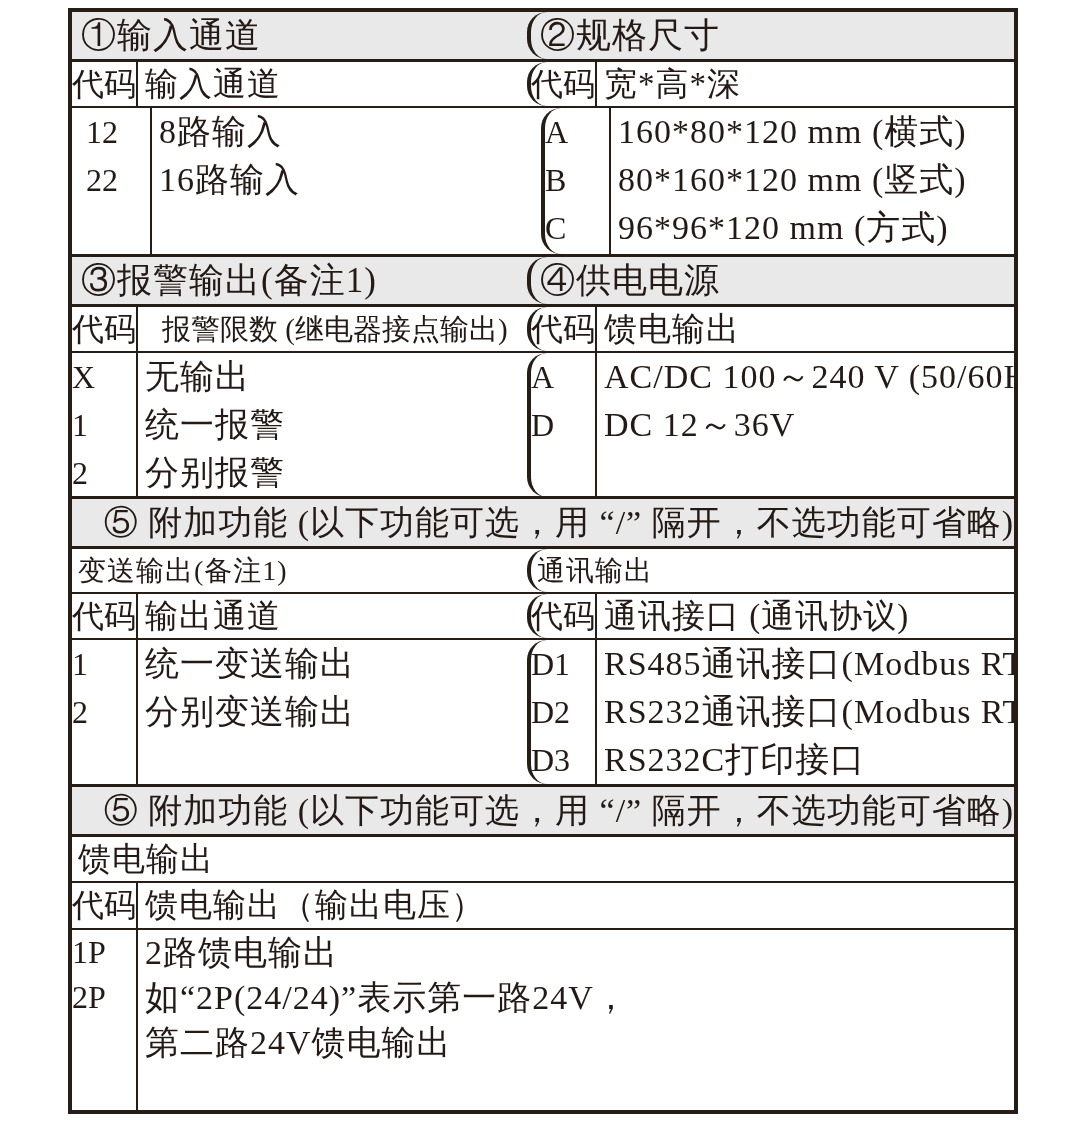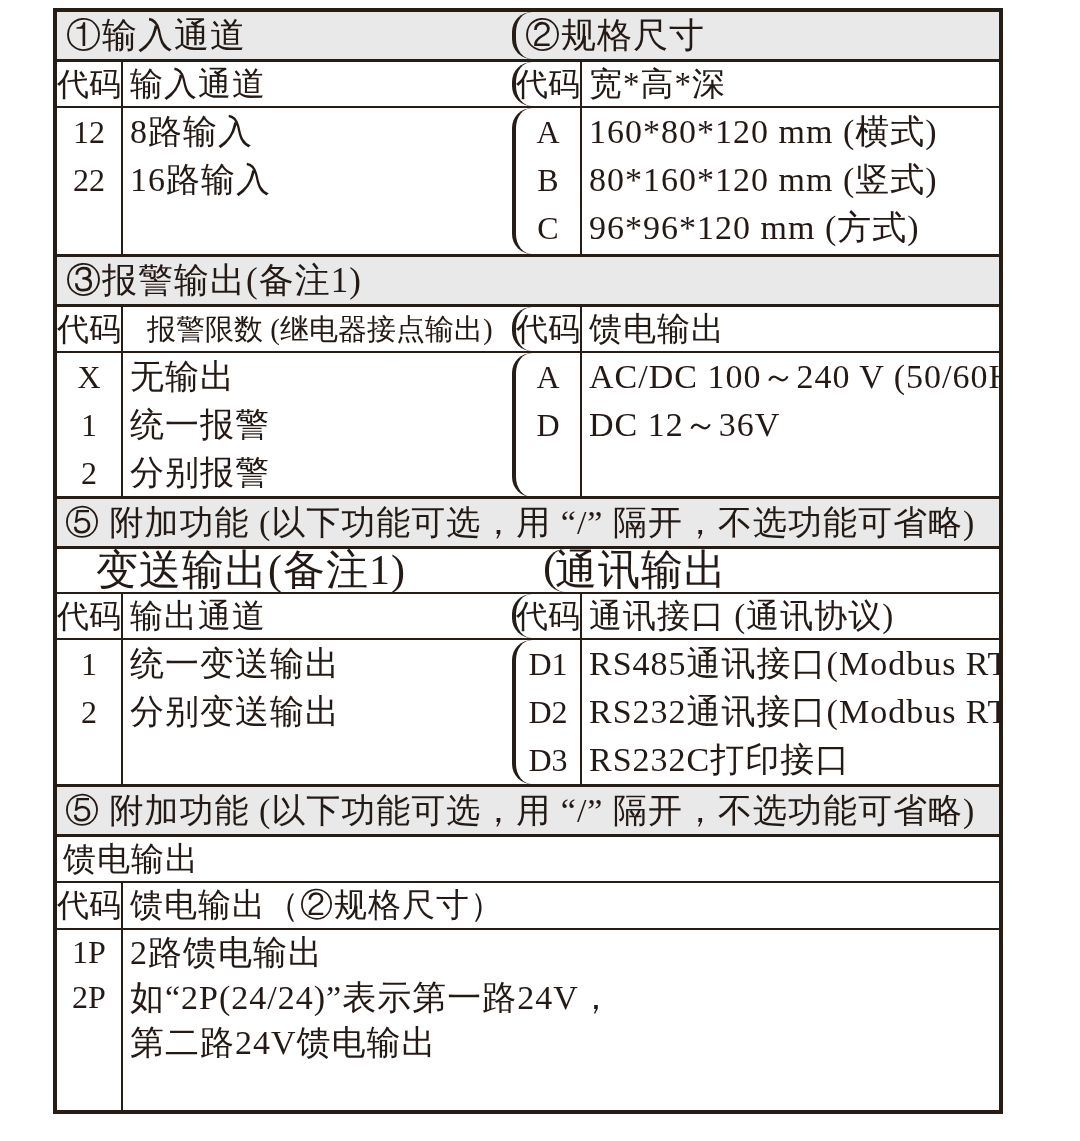--- a/index.html
+++ b/index.html
@@ -3,44 +3,44 @@
 <meta charset="utf-8">
 <style>
   html,body{margin:0;padding:0;}
   body{
     width:1080px;height:1141px;background:#ffffff;position:relative;
     font-family:"Liberation Serif","DejaVu Serif",serif;
     color:#241a15;
     -webkit-font-smoothing:antialiased;
   }
   .spec-table{
-    position:absolute;left:53px;top:8px;width:942px;
+    position:absolute;left:68px;top:8px;width:942px;
     border:4px solid #271d17;background:#ffffff;
   }
   .row{border-bottom:2px solid #271d17;overflow:hidden;}
   .row.thick{border-bottom-width:3px;}
   .row.last{border-bottom:none;}
   .two{display:grid;grid-template-columns:455px 1fr;}
   .half-r{border-left:4px solid #271d17;border-radius:20px;}
   .gray{background:#e9e9e9;}
   .sec{height:47px;line-height:47px;font-size:35px;letter-spacing:1px;}
   .sec .cell{padding-left:9px;white-space:nowrap;}
-  .banner{height:47px;line-height:47px;font-size:34px;letter-spacing:1px;padding-left:8px;white-space:nowrap;}
-  .sub{height:43px;line-height:43px;font-size:42px;letter-spacing:1px;padding-left:33px;}
+  .banner{height:47px;line-height:47px;font-size:34px;letter-spacing:1px;padding-left:8px;white-space:nowrap;text-align:right;}
+  .sub{height:43px;line-height:43px;font-size:28px;letter-spacing:1px;}
   .sub .cell{padding-left:6px;white-space:nowrap;}
   .pair{display:grid;grid-template-columns:66px 1fr;height:100%;}
-  .pair .code{border-right:2px solid #271d17;text-align:center;font-size:32px;letter-spacing:0;overflow:hidden;}
+  .pair .code{border-right:2px solid #271d17;text-align:left;font-size:32px;letter-spacing:0;overflow:hidden;}
   .pair .desc{padding-left:7px;white-space:nowrap;overflow:hidden;}
   .hdr{height:44px;font-size:33px;letter-spacing:1px;}
   .hdr .pair{line-height:44px;}
   .hdr .desc.fit{font-size:29px;letter-spacing:0;padding-left:24px;}
   .body34{font-size:34px;letter-spacing:1px;}
   .lh48 .line{line-height:48px;height:48px;white-space:nowrap;}
   .lh45 .line{line-height:45px;height:45px;white-space:nowrap;}
-  .h146{height:146px;} .h143{height:143px;} .h144{height:144px;} .h180{height:180px;}
+  .h146{height:146px;padding-left:14px;} .h143{height:143px;} .h144{height:144px;} .h180{height:180px;}
   .hdr4{height:45px;} .hdr4 .pair{line-height:45px;}
   .sub2{height:44px;line-height:44px;font-size:33px;letter-spacing:1px;padding-left:6px;white-space:nowrap;}
 </style>
 </head>
 <body>
 
 <div class="spec-table">
 
   <div class="row thick two sec gray">
     <div class="cell">①输入通道</div>
@@ -78,20 +78,21 @@
       <div class="desc">
         <div class="line">160*80*120 mm (横式)</div>
         <div class="line">80*160*120 mm (竖式)</div>
         <div class="line">96*96*120 mm (方式)</div>
       </div>
     </div>
   </div>
 
   <div class="row thick two sec gray">
     <div class="cell">③报警输出(备注1)</div>
+    <div class="cell half-r">④供电电源</div>
   </div>
 
   <div class="row two hdr">
     <div class="pair">
       <div class="code">代码</div>
       <div class="desc fit">报警限数 (继电器接点输出)</div>
     </div>
     <div class="pair half-r">
       <div class="code">代码</div>
       <div class="desc">馈电输出</div>
@@ -166,21 +167,21 @@
     </div>
   </div>
 
   <div class="row thick banner gray">⑤ 附加功能 (以下功能可选，用 “/” 隔开，不选功能可省略)</div>
 
   <div class="row sub2">馈电输出</div>
 
   <div class="row hdr hdr4">
     <div class="pair">
       <div class="code">代码</div>
-      <div class="desc">馈电输出（②规格尺寸）</div>
+      <div class="desc">馈电输出（输出电压）</div>
     </div>
   </div>
 
   <div class="row last body34 lh45 h180">
     <div class="pair">
       <div class="code">
         <div class="line">1P</div>
         <div class="line">2P</div>
         <div class="line"></div>
         <div class="line"></div>

